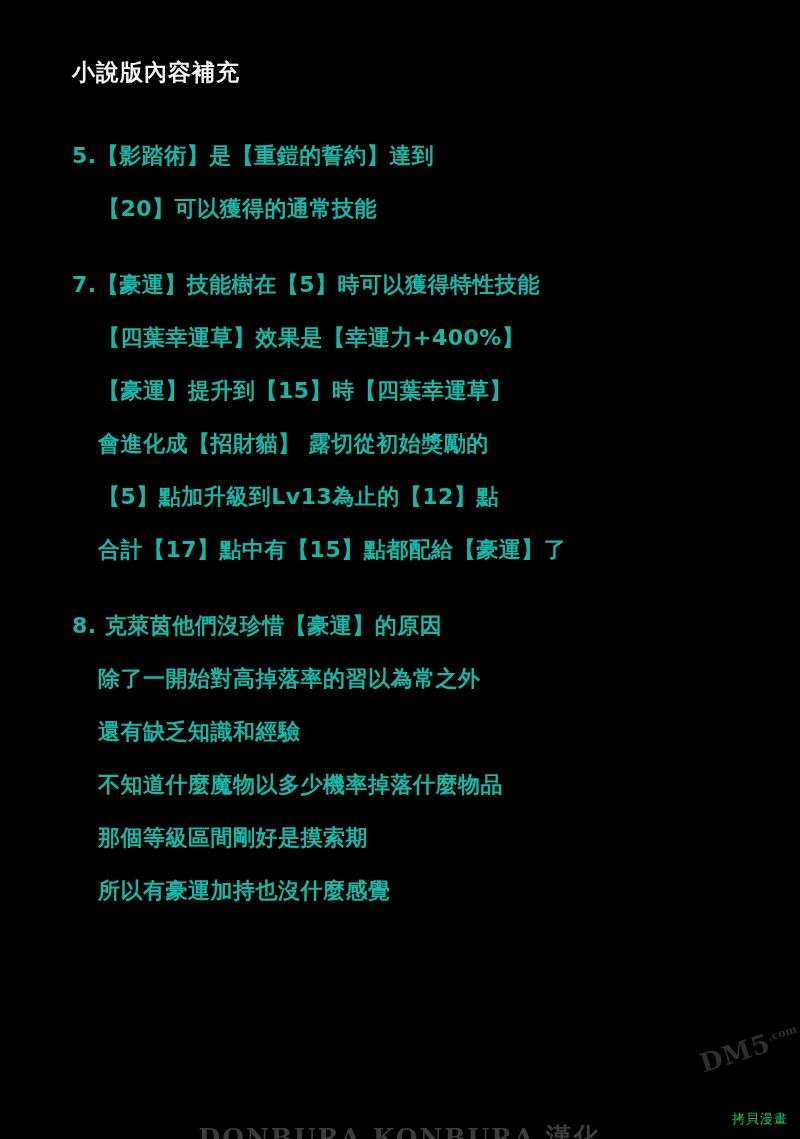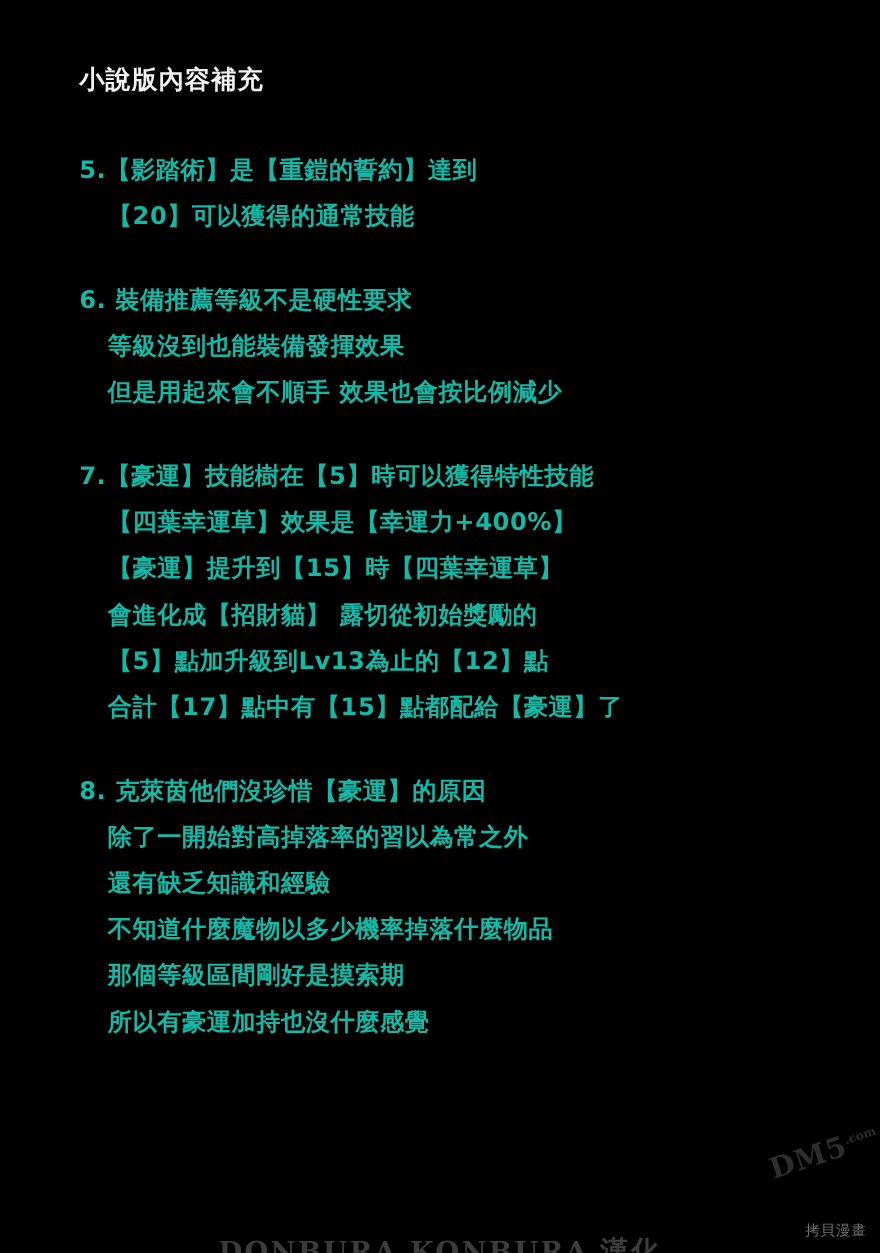--- a/index.html
+++ b/index.html
@@ -44,20 +44,21 @@
   .line {
     font-size: 22px;
     font-weight: bold;
     line-height: 42px;
     color: #14b8a6;
     white-space: nowrap;
     letter-spacing: 0.5px;
   }
   .line.indent {
     padding-left: 26px;
+    margin-top: 11px;
   }
   .footer-credit {
     position: absolute;
     left: 0;
     right: 0;
     top: 1120px;
     text-align: center;
     font-family: "DejaVu Serif", "Liberation Serif", serif;
     font-size: 25px;
     letter-spacing: 2px;
@@ -85,43 +86,38 @@
   .watermark .sup {
     font-size: 11px;
     vertical-align: super;
     letter-spacing: 0;
   }
   .watermark-label {
     position: absolute;
     right: 12px;
     top: 1110px;
     font-size: 13px;
-    color: #737373;
+    color: #22c55e;
     letter-spacing: 1px;
   }
 </style>
 </head>
 <body>
 
 <div class="page">
 
   <div class="title">小說版內容補充</div>
 
   <div class="body-block">
 
     <div class="item">
       <div class="line">5.【影踏術】是【重鎧的誓約】達到</div>
       <div class="line indent">【20】可以獲得的通常技能</div>
     </div>
 
-    <div class="item">
-      <div class="line">6. 裝備推薦等級不是硬性要求</div>
-      <div class="line indent">等級沒到也能裝備發揮效果</div>
-      <div class="line indent">但是用起來會不順手  效果也會按比例減少</div>
-    </div>
 
     <div class="item">
       <div class="line">7.【豪運】技能樹在【5】時可以獲得特性技能</div>
       <div class="line indent">【四葉幸運草】效果是【幸運力+400%】</div>
       <div class="line indent">【豪運】提升到【15】時【四葉幸運草】</div>
       <div class="line indent">會進化成【招財貓】  露切從初始獎勵的</div>
       <div class="line indent">【5】點加升級到Lv13為止的【12】點</div>
       <div class="line indent">合計【17】點中有【15】點都配給【豪運】了</div>
     </div>
 

